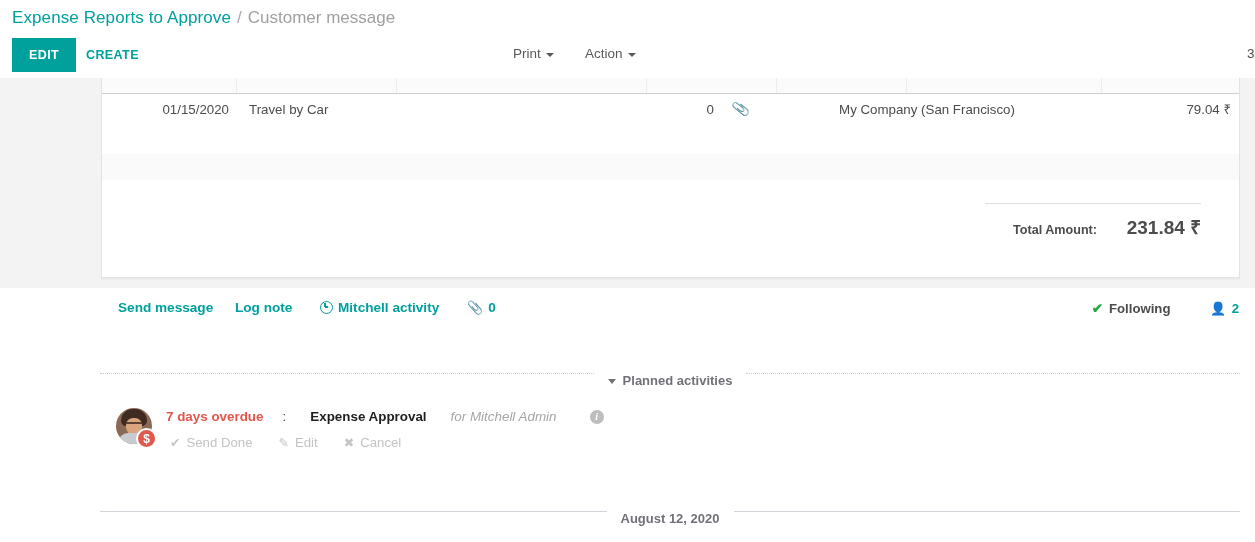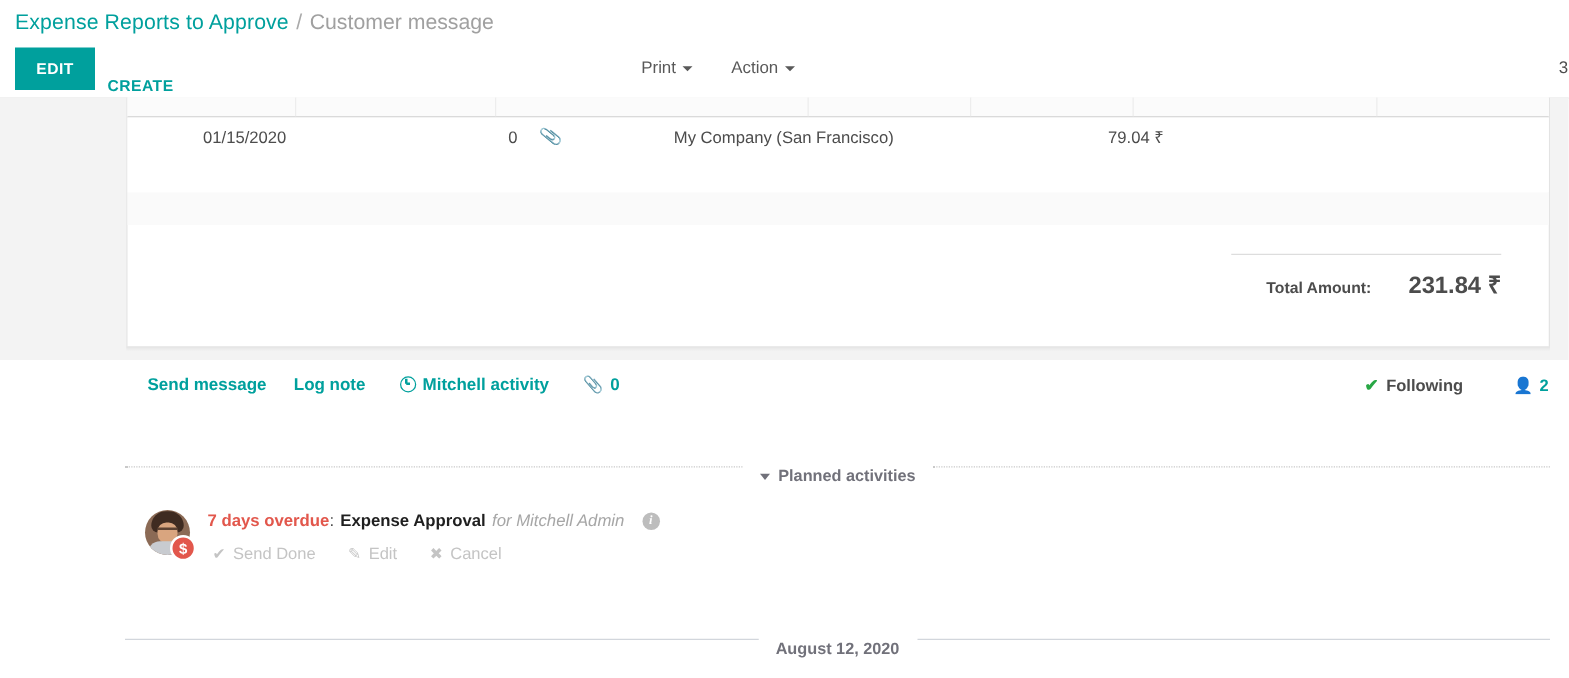--- a/index.html
+++ b/index.html
@@ -37,21 +37,21 @@
   }
   .btn-edit {
     position: absolute; left: 12px; top: 2px;
     height: 34px; padding: 0 17px;
     background: #00a09d; color: #ffffff;
     font-size: 12.5px; font-weight: bold; letter-spacing: 0.4px;
     display: flex; align-items: center; justify-content: center;
     border: none; cursor: pointer;
   }
   .btn-create {
-    position: absolute; left: 74px; top: 16px;
+    position: absolute; left: 74px; top: 2px;
     height: 34px; padding: 0 12px;
     background: transparent; color: #00a09d;
     font-size: 12.5px; font-weight: bold; letter-spacing: 0.4px;
     display: flex; align-items: center; justify-content: center;
     border: none; cursor: pointer;
   }
   .dropdown-toggle {
     position: absolute; top: 10px;
     font-size: 13.5px; color: #595959;
     cursor: pointer; display: flex; align-items: center;
@@ -248,21 +248,21 @@
     position: absolute; left: 20px; top: 20px;
     width: 21px; height: 21px; border-radius: 50%;
     background: #e2574c; border: 2px solid #ffffff;
     color: #ffffff; font-size: 12px; font-weight: bold;
     display: flex; align-items: center; justify-content: center;
     box-sizing: border-box;
   }
   .act-body { margin-left: 50px; }
   .act-line1 {
     font-size: 13.4px; color: #4c4c4c; line-height: 18px;
-    display: flex; align-items: center; flex-wrap: nowrap;
+    display: flex; align-items: center; flex-wrap: nowrap; gap: 19px;
   }
   .overdue { color: #e2574c; font-weight: bold; }
   .act-colon { color: #4c4c4c; margin-right: 5px; }
   .act-summary { color: #1f1f1f; font-weight: bold; margin-right: 5px; }
   .act-for { color: #a6a6a6; font-style: italic; }
   .info-icon {
     display: inline-flex; align-items: center; justify-content: center;
     width: 14px; height: 14px; border-radius: 50%;
     background: #bdbdbd; color: #ffffff;
     font-size: 10px; font-weight: bold; font-style: italic;
@@ -315,20 +315,21 @@
         <div class="hcol" style="width:160px"></div>
         <div class="hcol" style="width:250px"></div>
         <div class="hcol" style="width:130px"></div>
         <div class="hcol" style="width:130px"></div>
         <div class="hcol" style="width:195px"></div>
         <div class="hcol" style="width:137px"></div>
       </div>
 
       <div class="list-row">
         <div class="cell cell-date">01/15/2020</div>
+        <div class="cell cell-name">Travel by Car</div>
         <div class="cell cell-qty">0</div>
         <div class="cell cell-clip">
           <span class="clip-icon">📎</span>
         </div>
         <div class="cell cell-company">My Company (San Francisco)</div>
         <div class="cell cell-amount">79.04 ₹</div>
       </div>
 
       <div class="list-row blank"></div>
       <div class="list-row empty"></div>

